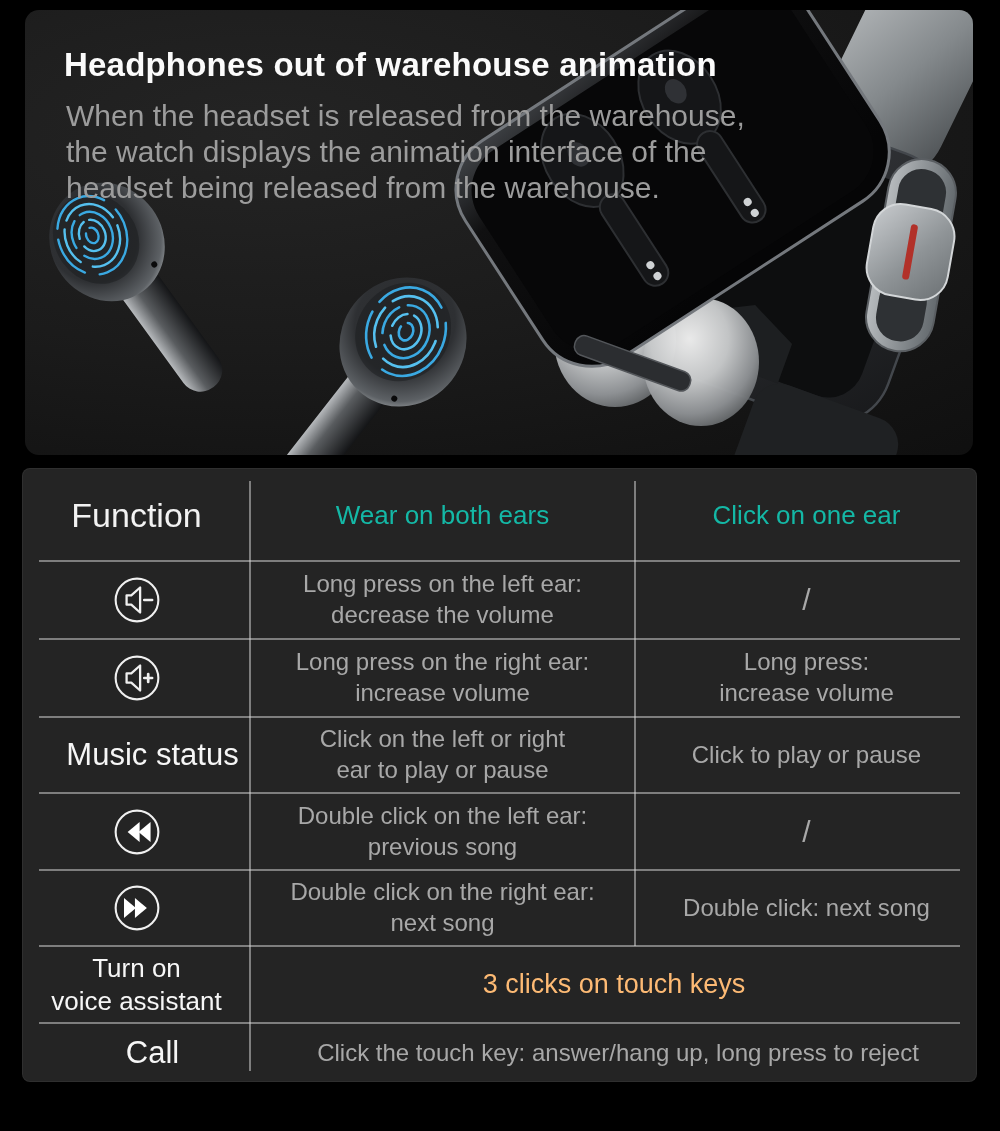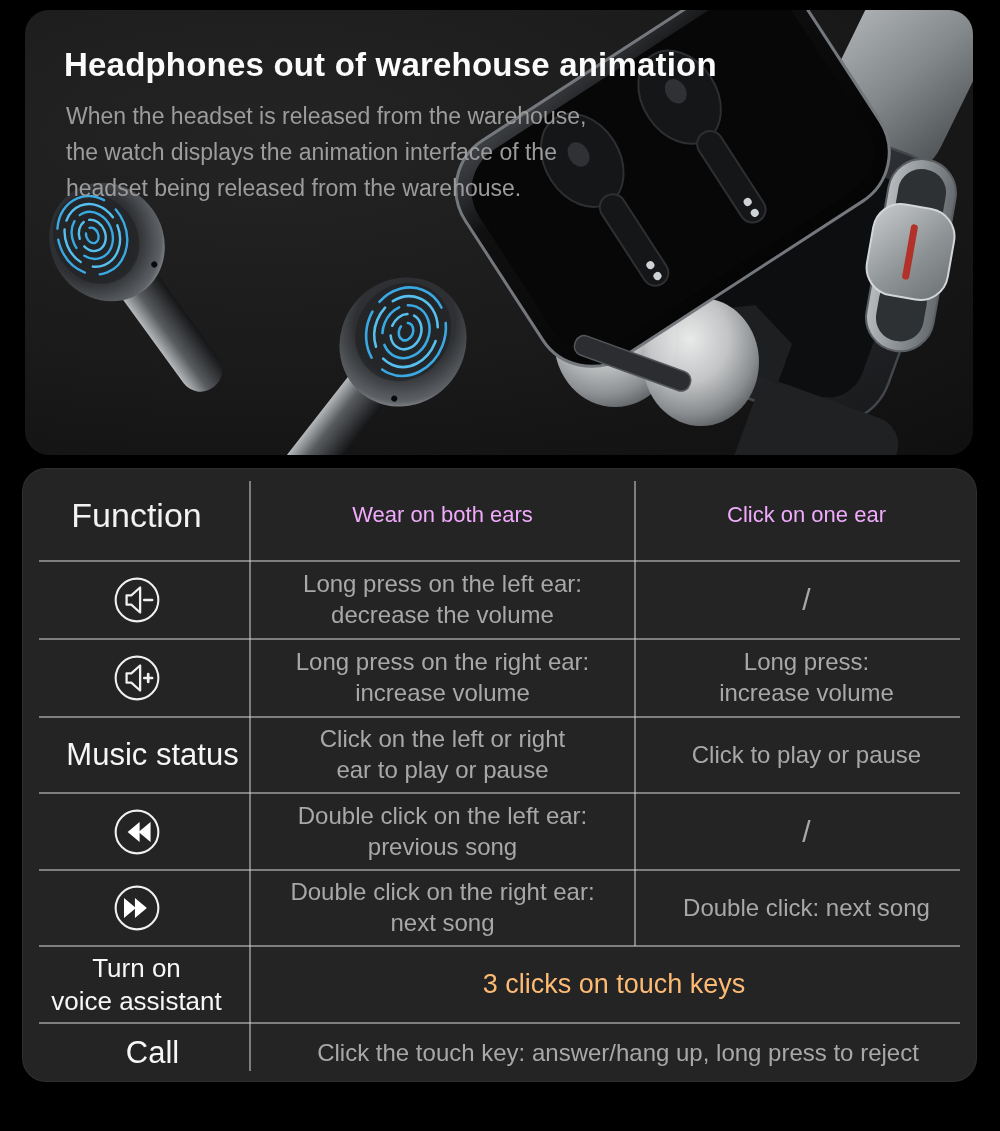--- a/index.html
+++ b/index.html
@@ -3,54 +3,54 @@
 <meta charset="utf-8">
 <style>
   html,body{margin:0;padding:0;background:#000;}
   .canvas{
     position:relative;width:1000px;height:1131px;background:#000;overflow:hidden;
     font-family:"Liberation Sans","DejaVu Sans",sans-serif;
   }
   
   .hero{
     position:absolute;left:25px;top:10px;width:948px;height:445px;
-    border-radius:24px;overflow:hidden;
+    border-radius:14px;overflow:hidden;
     background:radial-gradient(130% 115% at 25% 28%, #242424 0%, #1b1b1b 42%, #121212 75%, #0c0c0c 100%);
   }
   .hero-art{position:absolute;left:0;top:0;width:948px;height:445px;}
   .hero-title{
     position:absolute;left:39px;top:36px;z-index:2;
     font-size:33px;font-weight:700;color:#fbfbfb;letter-spacing:.2px;
   }
   .hero-desc{
     position:absolute;left:41px;top:88px;z-index:2;
-    font-size:23px;line-height:36px;color:#9c9c9c;white-space:pre-line;
+    font-size:30px;line-height:36px;color:#9c9c9c;white-space:pre-line;
   }
   
   .panel{
     position:absolute;left:22px;top:468px;width:955px;height:614px;
-    background:#242424;border-radius:24px;overflow:hidden;
+    background:#242424;border-radius:8px;overflow:hidden;
     border:1px solid rgba(255,255,255,0.05);box-sizing:border-box;
   }
   .lines{position:absolute;inset:0;z-index:0;}
   .vline{position:absolute;width:2px;background:rgba(215,215,215,0.5);}
   .v1{left:226px;top:12px;height:590px;}
   .v2{left:611px;top:12px;height:465px;}
   .hline{position:absolute;left:16px;right:16px;height:2px;background:rgba(215,215,215,0.5);}
   .h1{top:91px;}.h2{top:169px;}.h3{top:247px;}.h4{top:323px;}
   .h5{top:400px;}.h6{top:476px;}.h7{top:553px;}
   .tbl{
     position:absolute;inset:0;z-index:1;display:grid;
     grid-template-columns:227px 385px 343px;
     grid-template-rows:92px 78px 78px 76px 77px 76px 77px 60px;
   }
   .c{display:flex;align-items:center;justify-content:center;text-align:center;}
   .span2{grid-column:2 / 4;}
   .fn-h{font-size:34px;color:#f2f2f2;}
-  .col-h{font-size:22px;color:#f0abfc;}
+  .col-h{font-size:26px;color:#14b8a6;}
   .body-txt{font-size:24px;color:#a8a8a8;line-height:1.28;white-space:pre-line;}
   .slash{font-size:30px;color:#a8a8a8;}
   .lbl{font-size:31px;color:#f6f6f6;margin-left:32px;}
   .lbl-sm{font-size:26px;color:#f6f6f6;line-height:1.25;white-space:pre-line;}
   .merged-big{font-size:27px;color:#fdba74;}
   .merged-sm{font-size:24px;color:#a8a8a8;margin-left:8px;}
   .icon-wrap{width:50px;height:50px;}
   .icon-wrap svg{width:50px;height:50px;display:block;}
 </style>
 </head>

